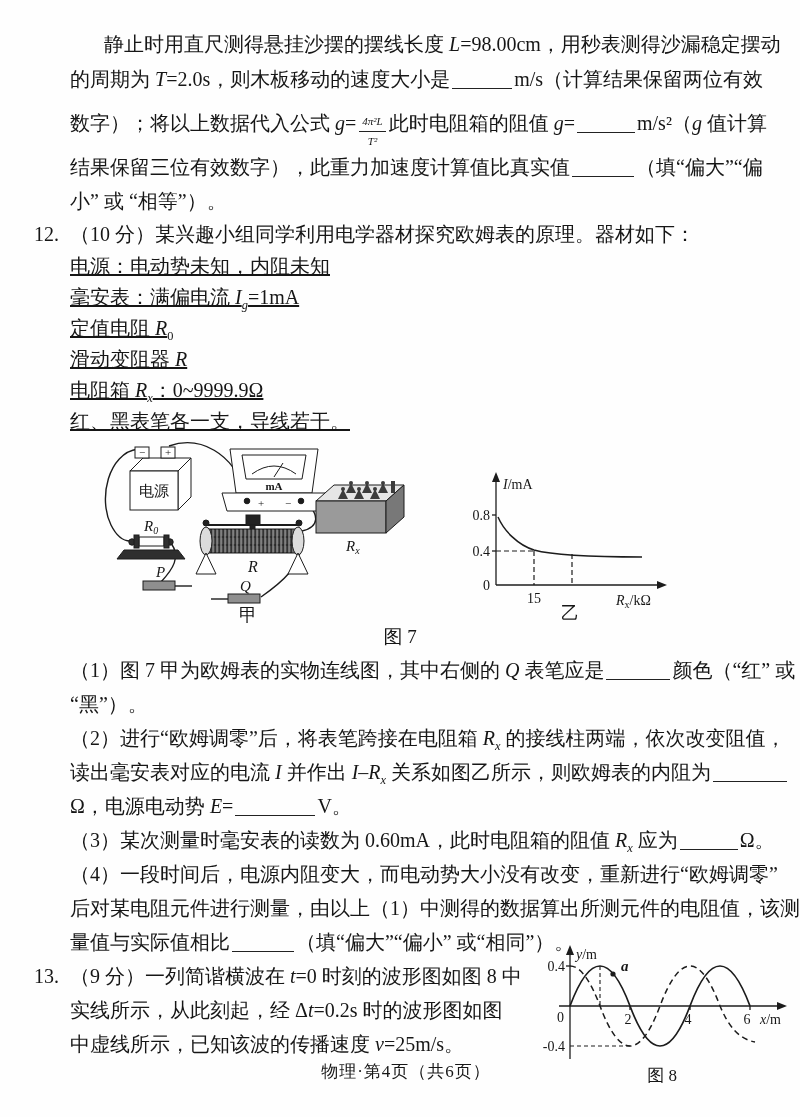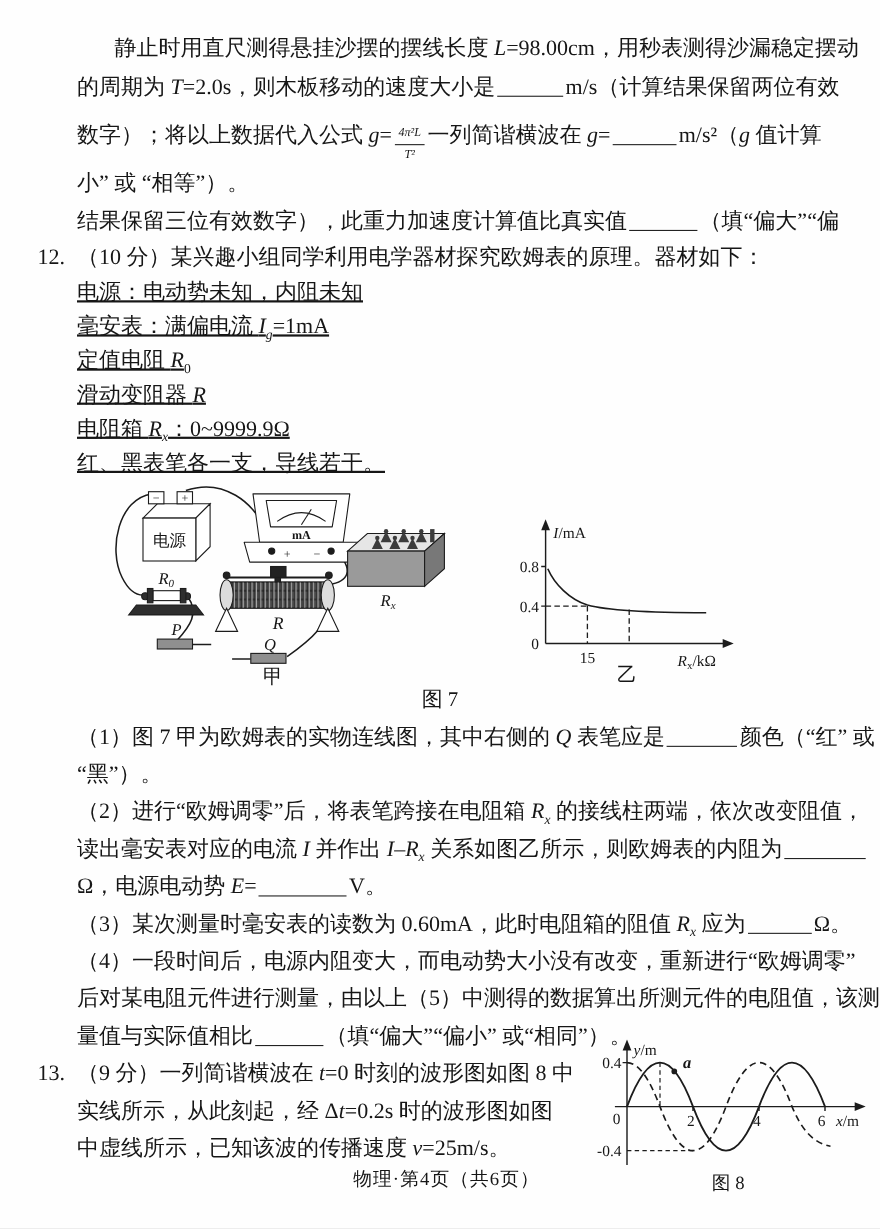--- a/index.html
+++ b/index.html
@@ -34,23 +34,23 @@
 </style>
 </head>
 <body>
 
 <div class="page">
   <div class="content">
 
     <div>
       <div class="ln first"><span>静止时用直尺测得悬挂沙摆的摆线长度 </span><span class="iv">L</span><span>=98.00cm，用秒表测得沙漏稳定摆动</span></div>
       <div class="ln"><span>的周期为 </span><span class="iv">T</span><span>=2.0s，则木板移动的速度大小是</span><span class="bl w60"></span><span>m/s（计算结果保留两位有效</span></div>
-      <div class="ln tall"><span>数字）；将以上数据代入公式 </span><span class="iv">g</span><span>=</span><span class="frac"><span class="num">4π²L</span><span class="den">T²</span></span><span>一列简谐横波在 </span><span class="iv">g</span><span>=</span><span class="bl w58"></span><span>m/s²（</span><span class="iv">g</span><span> 值计算</span></div>
+      <div class="ln tall"><span>数字）；将以上数据代入公式 </span><span class="iv">g</span><span>=</span><span class="frac"><span class="num">4π²L</span><span class="den">T²</span></span><span>此时电阻箱的阻值 </span><span class="iv">g</span><span>=</span><span class="bl w58"></span><span>m/s²（</span><span class="iv">g</span><span> 值计算</span></div>
+      <div class="ln"><span>结果保留三位有效数字），此重力加速度计算值比真实值</span><span class="bl w62"></span><span>（填“偏大”“偏</span></div>
       <div class="ln"><span>小” 或 “相等”）。</span></div>
-      <div class="ln"><span>结果保留三位有效数字），此重力加速度计算值比真实值</span><span class="bl w62"></span><span>（填“偏大”“偏</span></div>
     </div>
 
     <div class="qhead"><span class="no">12.</span><span>（10 分）某兴趣小组同学利用电学器材探究欧姆表的原理。器材如下：</span></div>
     <div class="item"><span>电源：电动势未知，内阻未知</span></div>
     <div class="item"><span>毫安表：满偏电流 </span><span class="iv">I</span><sub class="iv">g</sub><span>=1mA</span></div>
     <div class="item"><span>定值电阻 </span><span class="iv">R</span><sub>0</sub></div>
     <div class="item"><span>滑动变阻器 </span><span class="iv">R</span></div>
     <div class="item"><span>电阻箱 </span><span class="iv">R</span><sub class="iv">x</sub><span>：0~9999.9Ω</span></div>
     <div class="item"><span>红、黑表笔各一支，导线若干。</span></div>
 
@@ -180,21 +180,21 @@
     </div>
     <div class="figcap">图 7</div>
 
     <div class="ln"><span>（1）图 7 甲为欧姆表的实物连线图，其中右侧的 </span><span class="iv">Q</span><span> 表笔应是</span><span class="bl w64"></span><span>颜色（“红” 或</span></div>
     <div class="ln"><span>“黑”）。</span></div>
     <div class="ln"><span>（2）进行“欧姆调零”后，将表笔跨接在电阻箱 </span><span class="iv">R</span><sub class="iv">x</sub><span> 的接线柱两端，依次改变阻值，</span></div>
     <div class="ln"><span>读出毫安表对应的电流 </span><span class="iv">I</span><span> 并作出 </span><span class="iv">I</span><span>–</span><span class="iv">R</span><sub class="iv">x</sub><span> 关系如图乙所示，则欧姆表的内阻为</span><span class="bl w74"></span></div>
     <div class="ln"><span>Ω，电源电动势 </span><span class="iv">E</span><span>=</span><span class="bl w80"></span><span>V。</span></div>
     <div class="ln"><span>（3）某次测量时毫安表的读数为 0.60mA，此时电阻箱的阻值 </span><span class="iv">R</span><sub class="iv">x</sub><span> 应为</span><span class="bl w58"></span><span>Ω。</span></div>
     <div class="ln"><span>（4）一段时间后，电源内阻变大，而电动势大小没有改变，重新进行“欧姆调零”</span></div>
-    <div class="ln"><span>后对某电阻元件进行测量，由以上（5）中测得的数据算出所测元件的电阻值，该测</span></div>
+    <div class="ln"><span>后对某电阻元件进行测量，由以上（1）中测得的数据算出所测元件的电阻值，该测</span></div>
     <div class="ln"><span>量值与实际值相比</span><span class="bl w62"></span><span>（填“偏大”“偏小” 或“相同”）。</span></div>
 
     <div class="q13row">
       <div class="q13text">
         <div class="ln"><span class="no">13.</span><span>（9 分）一列简谐横波在 </span><span class="iv">t</span><span>=0 时刻的波形图如图 8 中</span></div>
         <div class="ln"><span>实线所示，从此刻起，经 Δ</span><span class="iv">t</span><span>=0.2s 时的波形图如图</span></div>
         <div class="ln"><span>中虚线所示，已知该波的传播速度 </span><span class="iv">v</span><span>=25m/s。</span></div>
       </div>
       <div class="fig8wrap">
         <svg width="292" height="144" viewBox="0 0 292 144">

